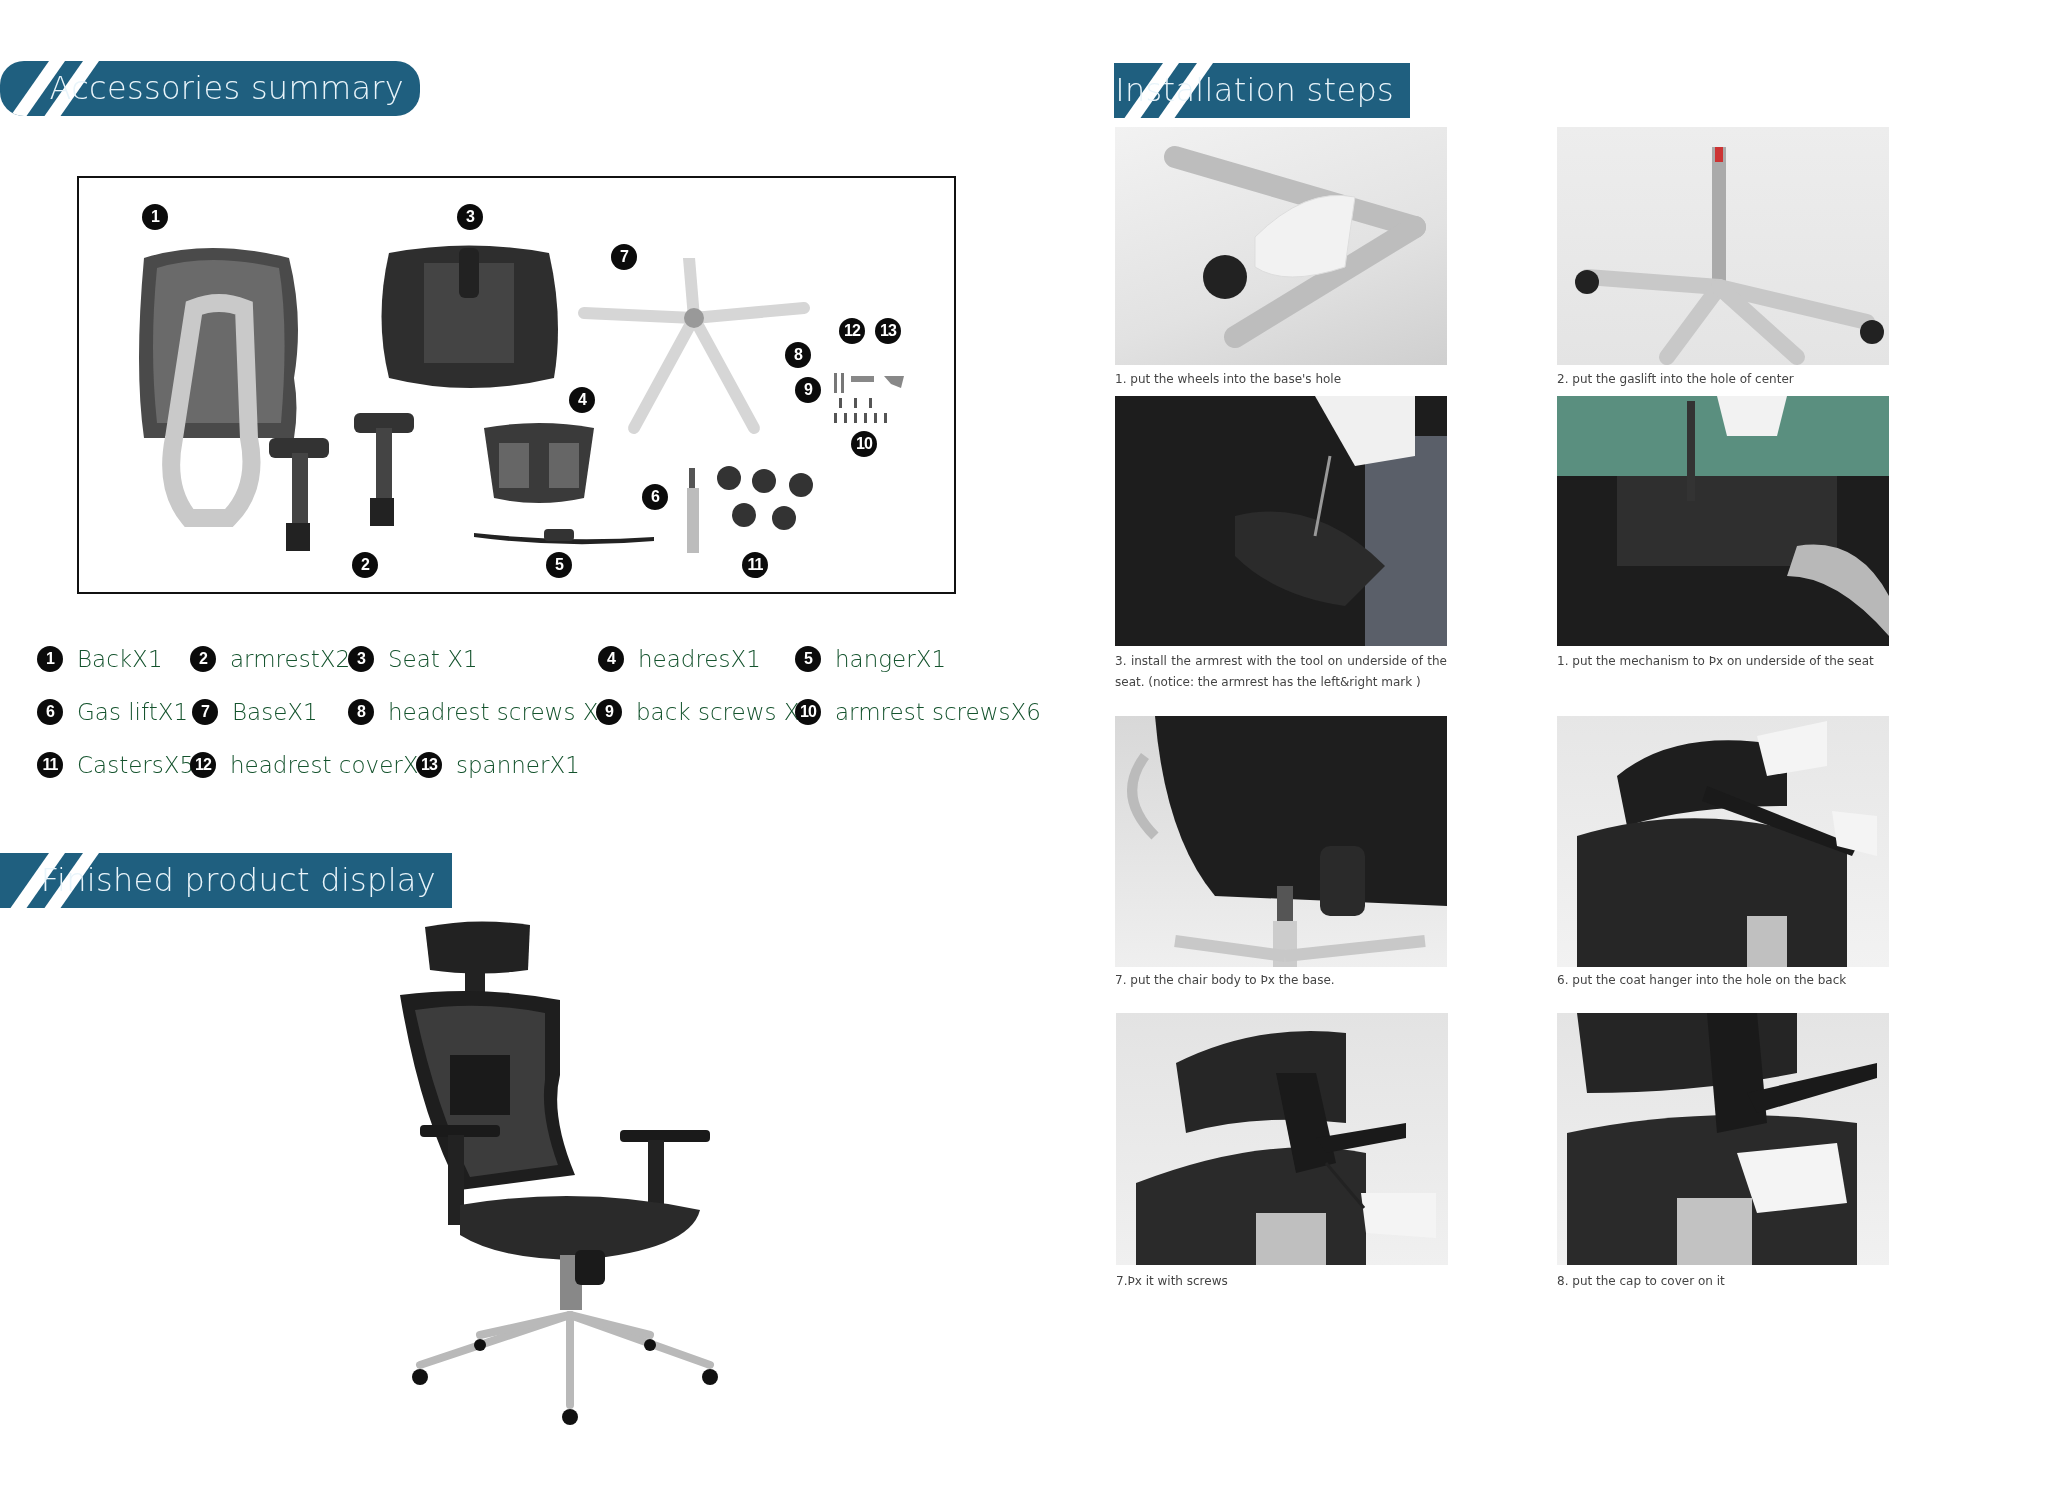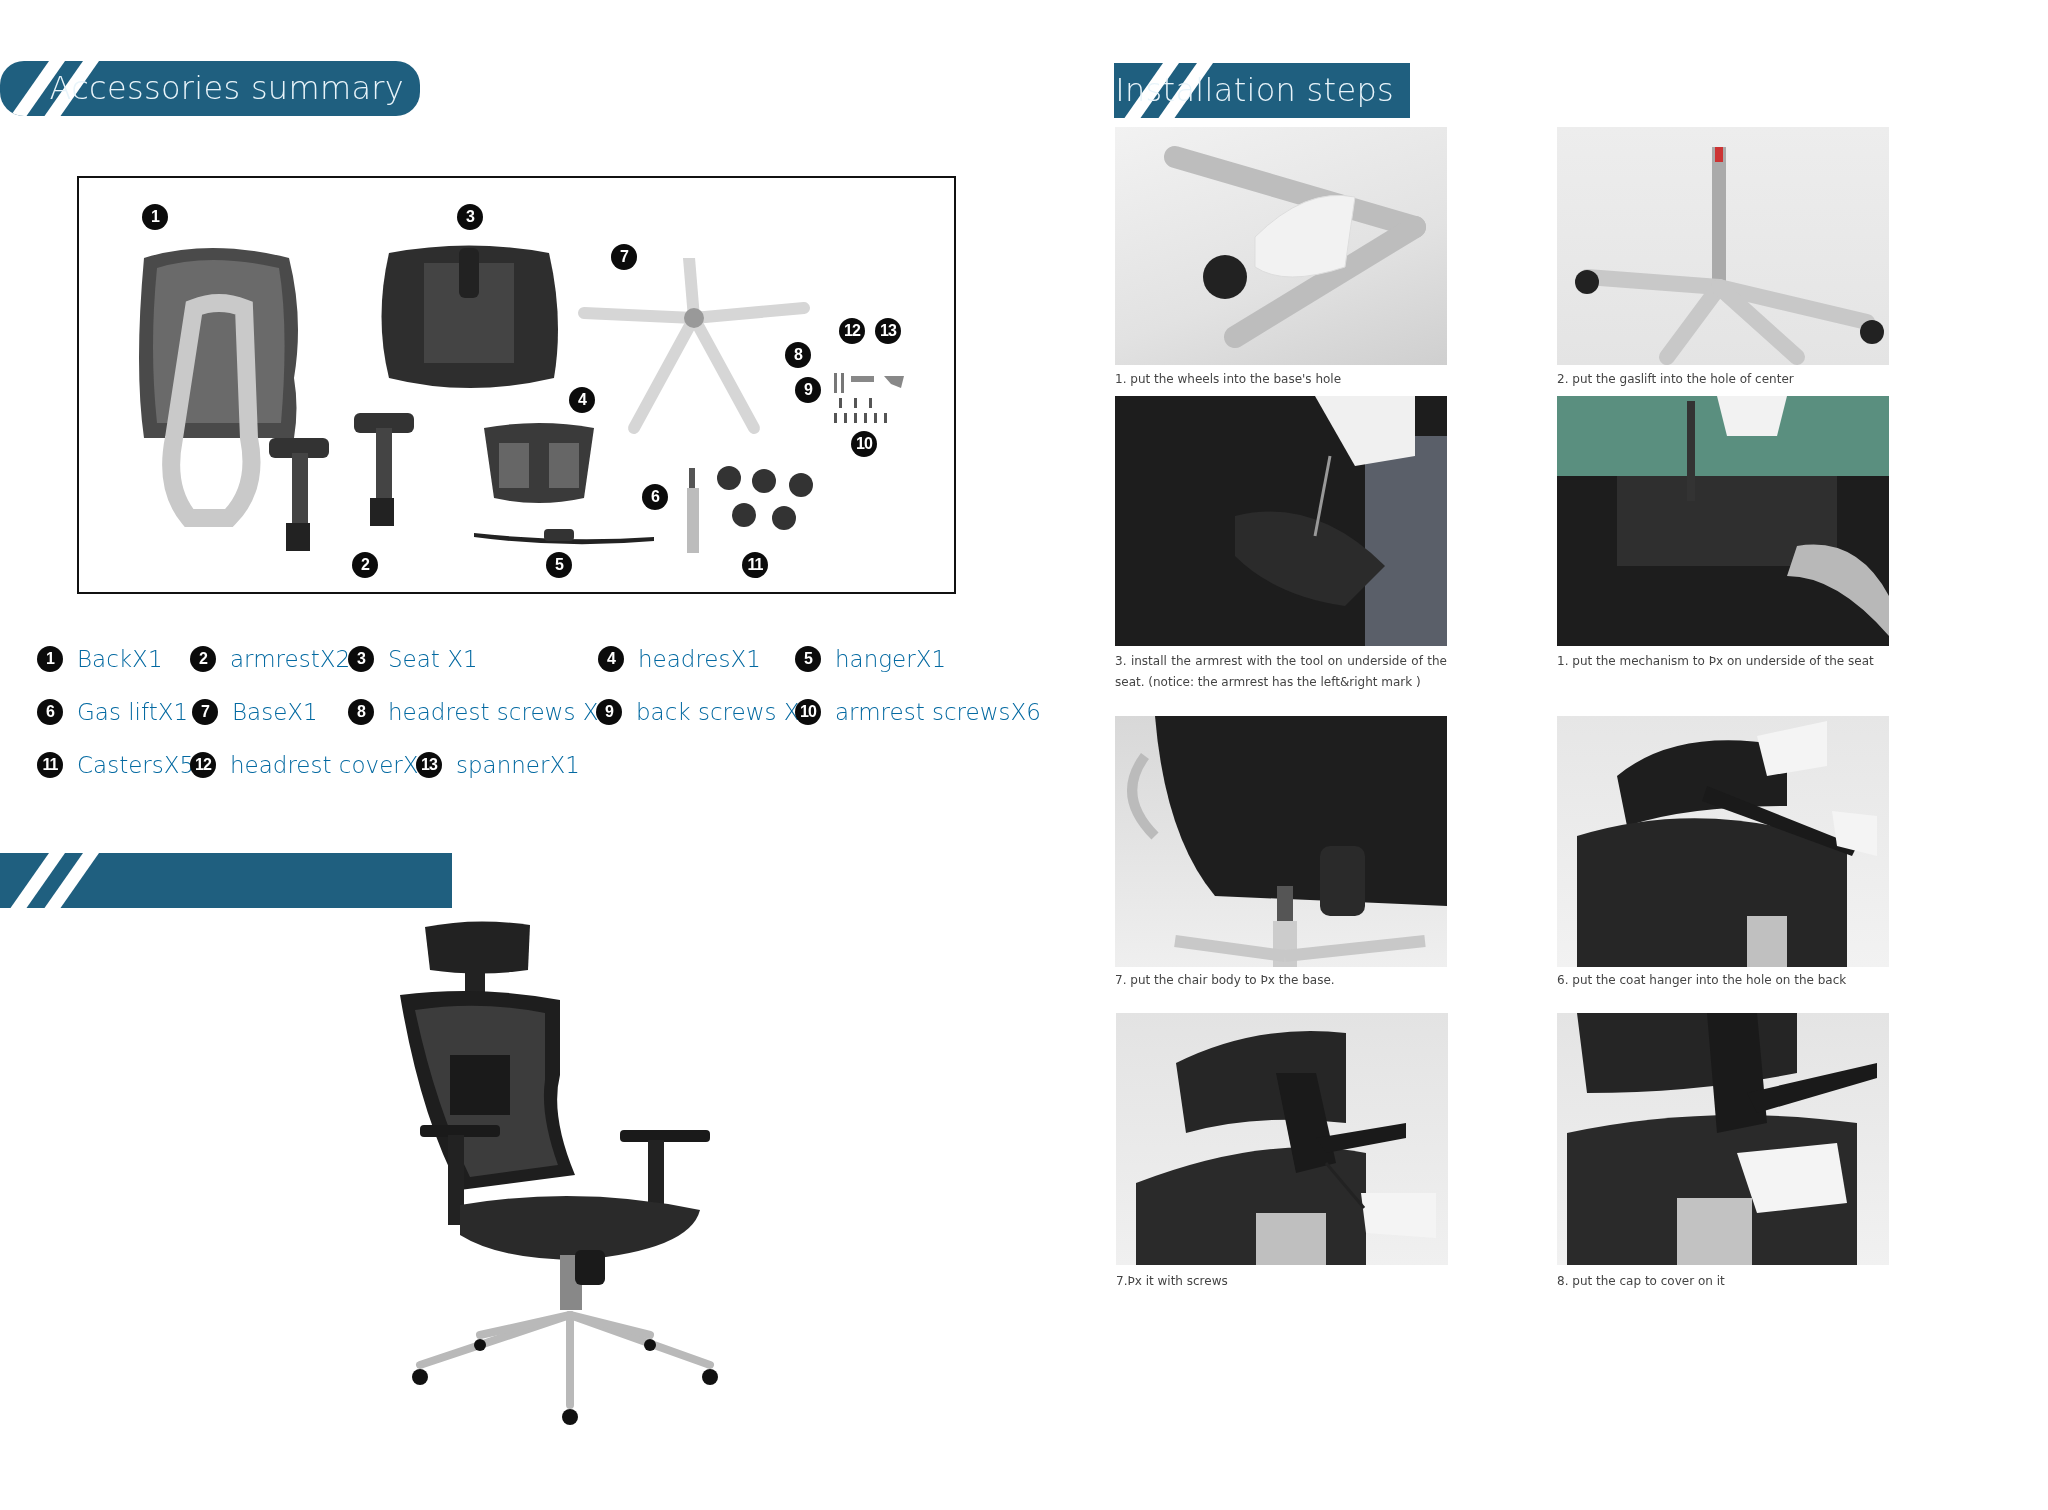--- a/index.html
+++ b/index.html
@@ -5,21 +5,21 @@
   html,body{margin:0;padding:0;background:#ffffff;}
   body{width:2048px;height:1510px;position:relative;overflow:hidden;font-family:"DejaVu Sans","Liberation Sans",sans-serif;color:#333;}
   .banner{position:absolute;height:55px;background:#1f5f7f;overflow:hidden;}
   .banner .stripe{position:absolute;top:-10px;width:16px;height:80px;background:#fff;transform:skewX(-35deg);}
   .banner .title{position:absolute;right:16px;top:0;height:55px;line-height:55px;color:#e8f4fa;font-size:32px;font-weight:300;letter-spacing:0.3px;white-space:nowrap;}
   .parts-box{position:absolute;left:77px;top:176px;width:875px;height:414px;border:2px solid #111;background:#fff;}
   .badge{position:absolute;width:26px;height:26px;border-radius:50%;background:#0b0b0b;color:#fff;font-size:16px;font-weight:bold;text-align:center;line-height:26px;font-family:"Liberation Sans",sans-serif;letter-spacing:-1px;}
   .part{position:absolute;}
   .legend-item{position:absolute;display:flex;align-items:center;white-space:nowrap;}
   .legend-item .badge{position:relative;margin-right:14px;flex:none;}
-  .legend-item .lbl{font-size:23px;color:#0369a1;font-weight:300;}
+  .legend-item .lbl{font-size:23px;color:#14532d;font-weight:300;}
   .step-img{position:absolute;width:332px;height:250px;overflow:hidden;background:#e9e9e9;}
   .step-cap{position:absolute;width:332px;font-size:12px;color:#444;line-height:21px;text-align:justify;}
   .chair{position:absolute;}
 </style>
 </head>
 <body>
 
 <div class="banner" style="left:0;top:61px;width:420px;border-radius:24px;">
   <div class="stripe" style="left:28px;"></div>
   <div class="stripe" style="left:62px;"></div>
@@ -170,20 +170,21 @@
     </div>
   <div class="legend-item" style="left:416px;top:752px">
       <span class="badge">13</span>
       <span class="lbl">spannerX1</span>
     </div>
 </div>
 
 <div class="banner" style="left:0;top:853px;width:452px;">
   <div class="stripe" style="left:28px;"></div>
   <div class="stripe" style="left:62px;"></div>
+  <div class="title">Finished product display</div>
 </div>
 
 <svg class="chair" style="left:380px;top:915px" width="340" height="560" viewBox="0 0 340 560">
   <path d="M45 12 Q95 2 150 10 L148 55 Q100 62 50 55Z" fill="#222"></path>
   <rect x="85" y="55" width="20" height="25" fill="#222"></rect>
   <path d="M20 80 Q100 70 180 85 L180 160 Q170 200 195 260 L80 275 Q40 200 20 80Z" fill="#1e1e1e"></path>
   <path d="M35 95 Q100 85 165 98 L165 165 Q160 200 178 250 L90 262 Q55 190 35 95Z" fill="#3c3c3c"></path>
   <rect x="70" y="140" width="60" height="60" fill="#1a1a1a"></rect>
   <rect x="40" y="210" width="80" height="12" rx="4" fill="#1a1a1a"></rect>
   <rect x="240" y="215" width="90" height="12" rx="4" fill="#1a1a1a"></rect>

